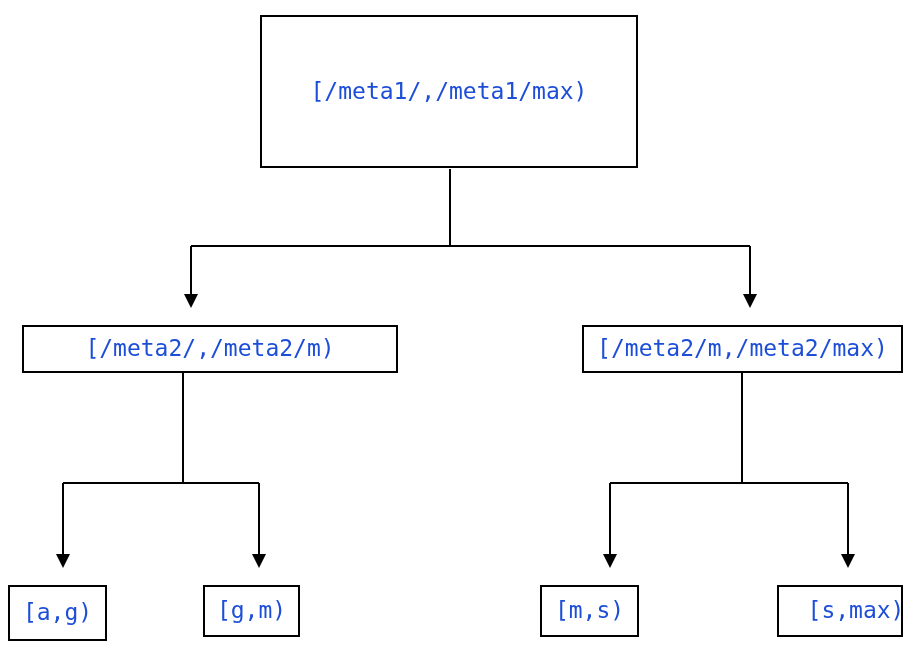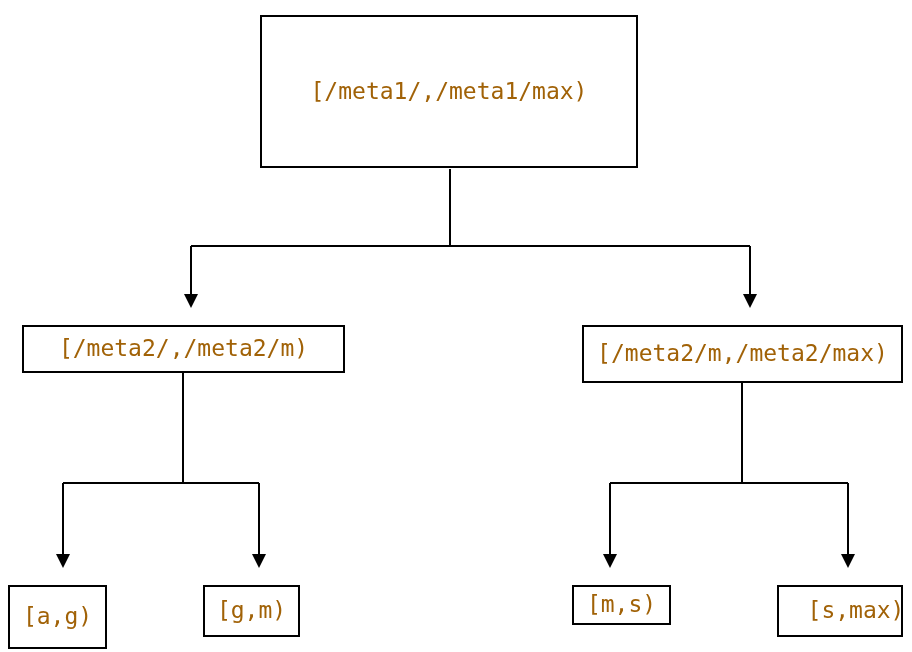--- a/index.html
+++ b/index.html
@@ -25,29 +25,29 @@
   .node {
     position: absolute;
     box-sizing: border-box;
     border: 2px solid #000000;
     background: #ffffff;
     display: flex;
     align-items: center;
     justify-content: center;
     font-size: 23px;
     line-height: 1.1;
-    color: #a16207;
+    color: #1d4ed8;
     white-space: nowrap;
   }
   .node-root  { left: 260px; top: 15px;  width: 378px; height: 153px; }
-  .node-l2l   { left: 22px;  top: 325px; width: 323px; height: 48px; }
-  .node-l2r   { left: 582px; top: 325px; width: 321px; height: 58px; }
-  .node-leaf1 { left: 8px;   top: 585px; width: 99px;  height: 64px; }
+  .node-l2l   { left: 22px;  top: 325px; width: 376px; height: 48px; }
+  .node-l2r   { left: 582px; top: 325px; width: 321px; height: 48px; }
+  .node-leaf1 { left: 8px;   top: 585px; width: 99px;  height: 56px; }
   .node-leaf2 { left: 203px; top: 585px; width: 97px;  height: 52px; justify-content: center; }
-  .node-leaf3 { left: 572px; top: 585px; width: 99px;  height: 40px; text-align: center; }
+  .node-leaf3 { left: 540px; top: 585px; width: 99px;  height: 52px; text-align: center; }
   .node-leaf4 { left: 777px; top: 585px; width: 126px; height: 52px; padding-left: 32px; }
 </style>
 </head>
 <body>
 
 <div class="canvas">
 
   <svg class="edges" viewBox="0 0 912 652" aria-hidden="true">
 
     <g>

